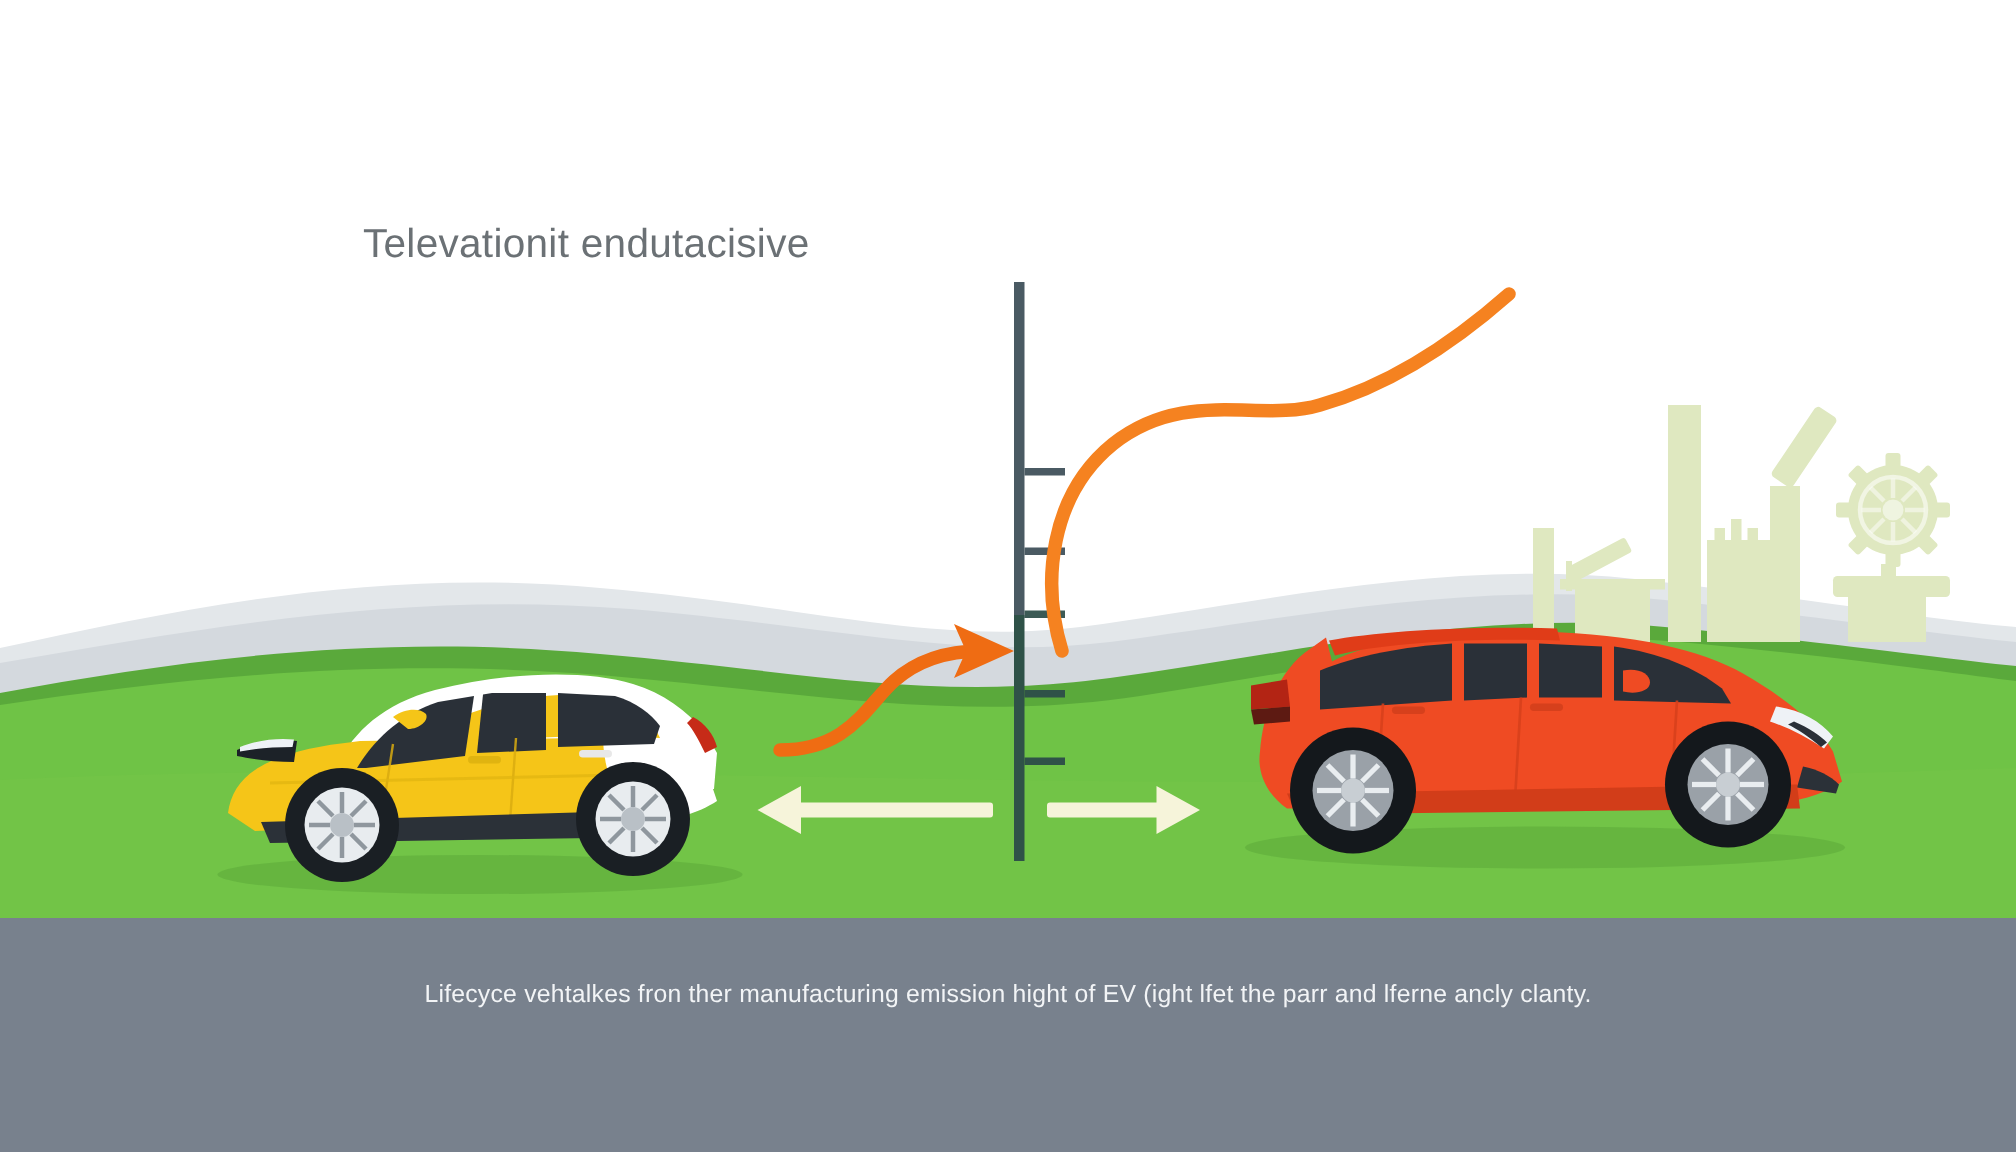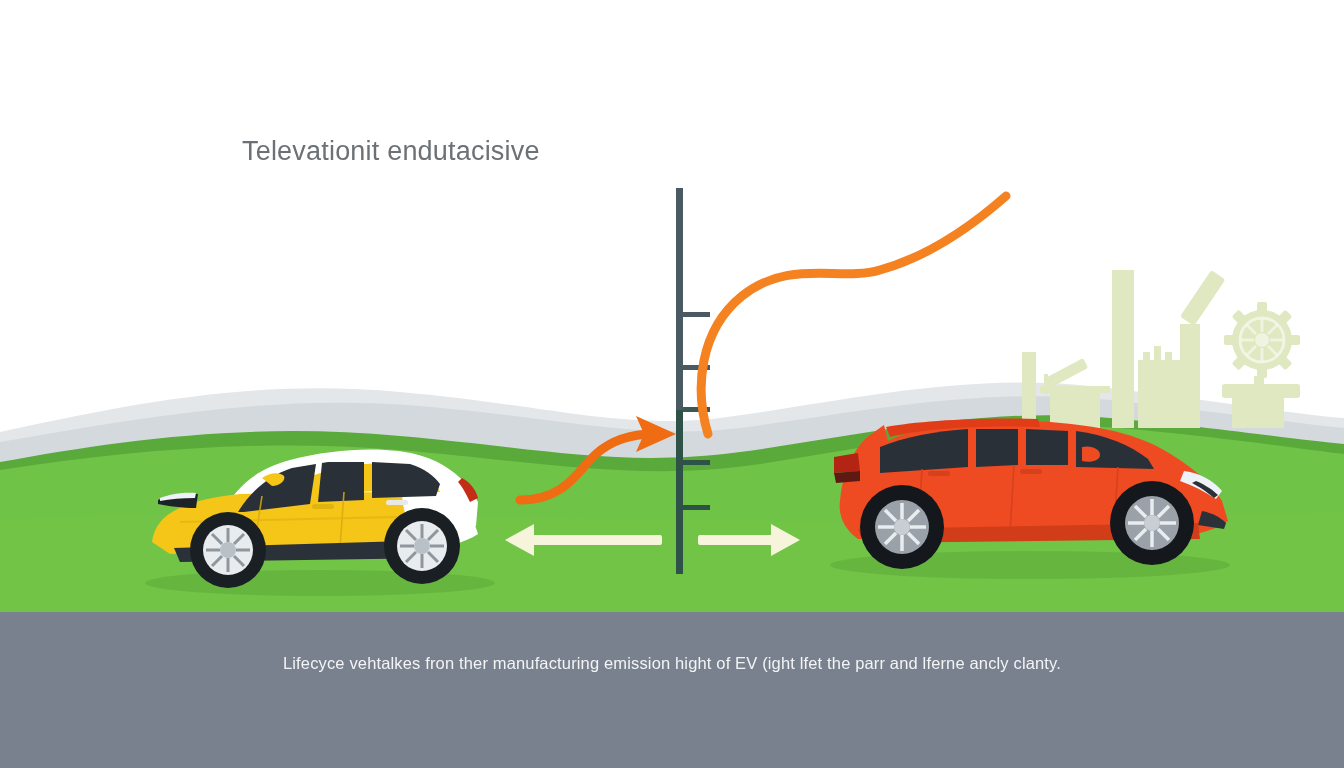--- a/index.html
+++ b/index.html
@@ -29,20 +29,21 @@
     width: 344px; height: 180px;
   }
   
   .heading {
     position: absolute;
     font-size: 27px;
     font-weight: 400;
     letter-spacing: 0.2px;
     color: #6b7175;
     white-space: nowrap;
+    margin-top: 11px;
   }
   #heading-left  { left: 242px; top: 136px; }
   #heading-right { left: 746px; top: 136px; }
 
   
   #overlay-svg { position: absolute; left: 0; top: 0; width: 1344px; height: 612px; }
 
   
   .car { position: absolute; }
   #car-left  { left: 140px; top: 430px; width: 360px; height: 175px; }

